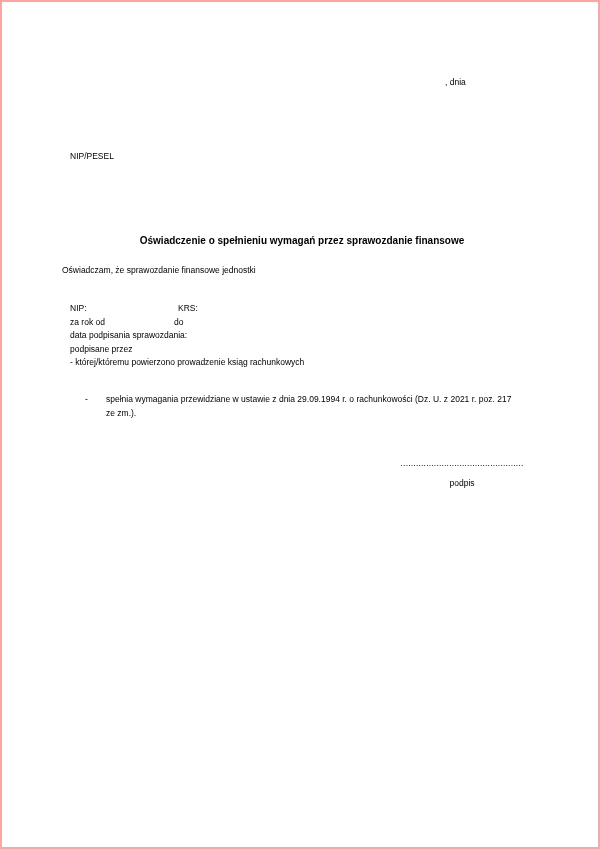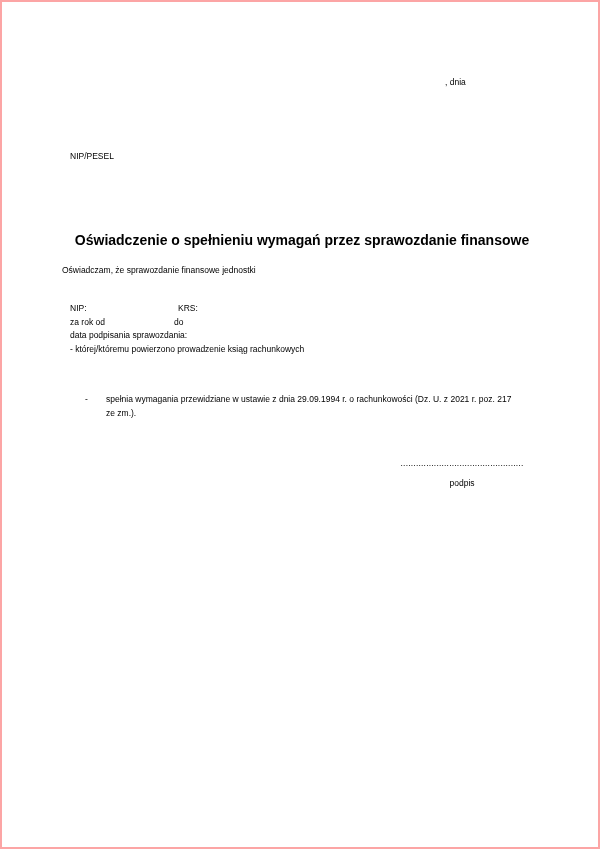--- a/index.html
+++ b/index.html
@@ -40,21 +40,21 @@
   .nip-pesel {
     left: 68px;
     top: 148px;
   }
   .title {
     position: absolute;
     left: 68px;
     top: 232px;
     width: 464px;
     text-align: center;
-    font-size: 14px;
+    font-size: 10px;
     font-weight: bold;
     color: #000000;
     line-height: 13px;
   }
   .statement {
     left: 60px;
     top: 262px;
   }
   .block {
     position: absolute;
@@ -124,20 +124,21 @@
     <div class="line nip-pesel">NIP/PESEL</div>
 
     <div class="title">Oświadczenie o spełnieniu wymagań przez sprawozdanie finansowe</div>
 
     <div class="line statement">Oświadczam, że sprawozdanie finansowe jednostki</div>
 
     <div class="block">
       <div class="row"><span class="krs-label">NIP:</span><span>KRS:</span></div>
       <div class="row"><span class="zarok-label">za rok od</span><span>do</span></div>
       <div class="row">data podpisania sprawozdania:</div>
+      <div class="row">podpisane przez</div>
       <div class="row">- której/któremu powierzono prowadzenie ksiąg rachunkowych</div>
     </div>
 
     <div class="bullet-wrap">
       <span class="bullet-dash">-</span>
       <span class="bullet-text">spełnia wymagania przewidziane w ustawie z dnia 29.09.1994 r. o rachunkowości (Dz. U. z 2021 r. poz. 217 ze zm.).</span>
     </div>
 
     <div class="sign-area">
       <div class="sign-dots">................................................</div>

